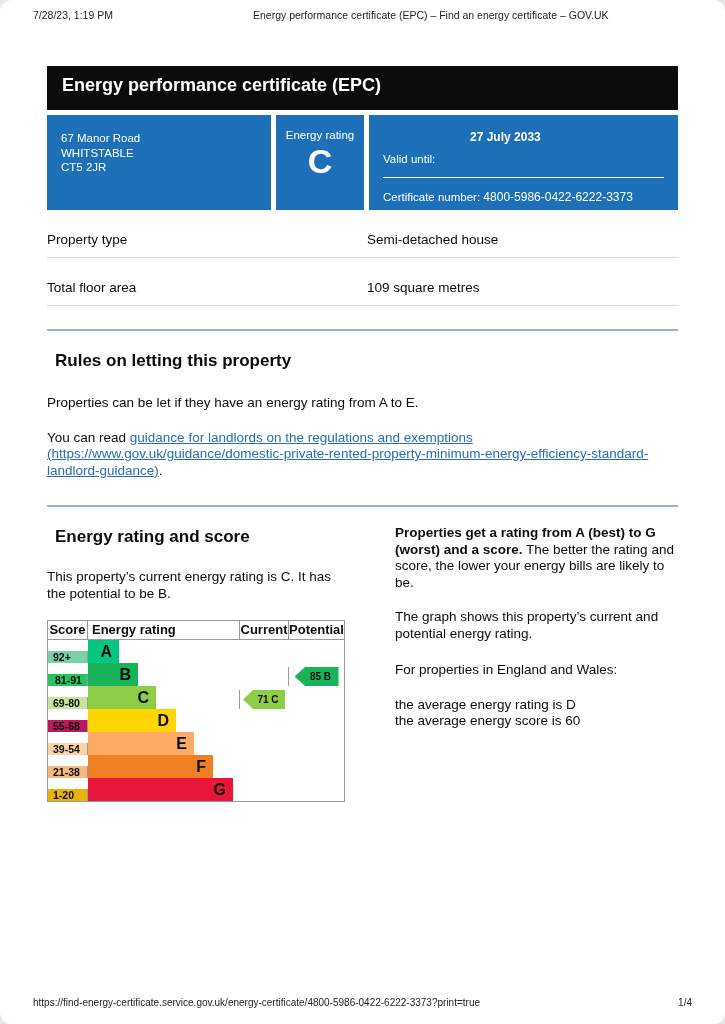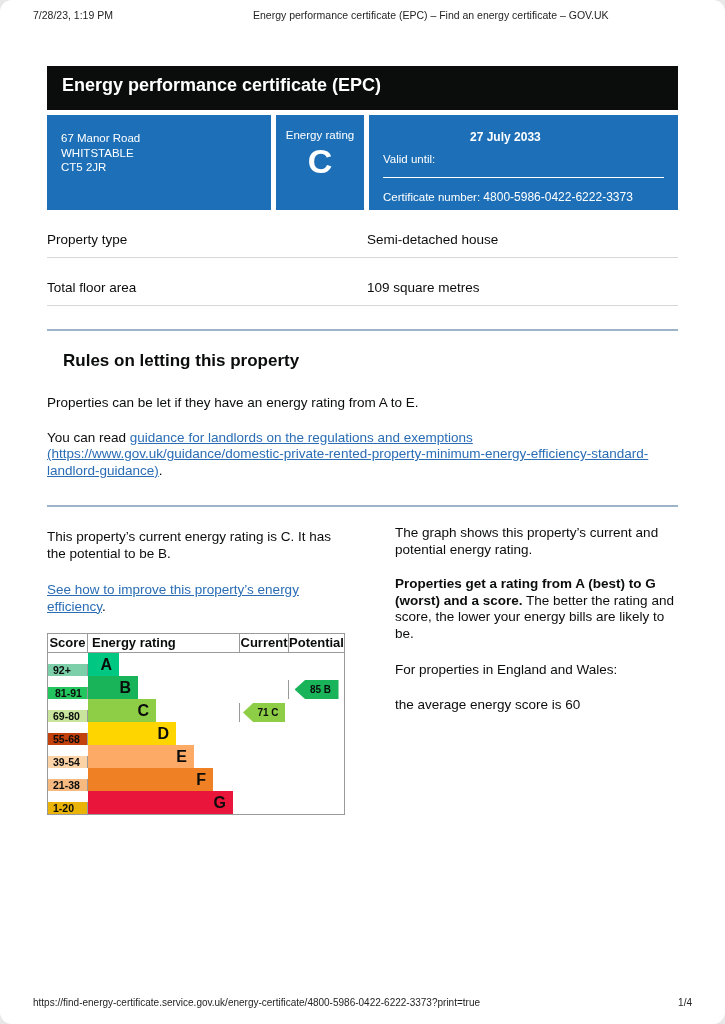--- a/index.html
+++ b/index.html
@@ -33,21 +33,21 @@
   .validity-divider { border:none; border-top:1px solid #ffffff; margin:12px 0 12px 0; }
   .cert-value { font-weight:normal; font-size:12px; }
 
   .fact-row { display:flex; padding:22px 0 10px 0; border-bottom:1px solid var(--row-rule,#d8d8d8); }
   .fact-label { width:320px; font-size:13.5px; }
   .fact-value { font-size:13.5px; }
 
   .section-rule { border:none; border-top:2px solid var(--section-rule,#9db3c8); margin:23px 0 0 0; }
   .section-rule.second { margin-top:26px; }
 
-  .section-heading { margin:20px 0 0 16px; font-size:17px; font-weight:bold; }
+  .section-heading { margin:20px 0 0 8px; font-size:17px; font-weight:bold; }
   .body-text { margin:24px 0 0 0; font-size:13.5px; line-height:16.5px; }
   .body-text.tight { margin-top:18px; }
   a { color:var(--link-blue,#1d70b8); text-decoration:underline; }
 
   .columns { display:flex; }
   .col-left { width:305px; }
   .col-left .section-heading { margin-top:20px; }
   .col-left .body-text { margin-top:22px; }
   .improve-link { display:inline-block; margin-top:20px; font-size:13.5px; line-height:16.5px; }
   .col-right { width:283px; margin-left:43px; font-size:13.5px; line-height:16.5px; }
@@ -130,22 +130,22 @@
     <p class="body-text">Properties can be let if they have an energy rating from A to E.</p>
     <p class="body-text tight">
       <span>You can read </span><a href="#">guidance for landlords on the regulations and exemptions</a>
       <a href="#">(https://www.gov.uk/guidance/domestic-private-rented-property-minimum-energy-efficiency-standard-landlord-guidance)</a><span>.</span>
     </p>
 
     <hr class="section-rule second">
 
     <div class="columns">
       <div class="col-left">
+        <h2 class="section-heading">Energy rating and score</h2>
         <p class="body-text">This property’s current energy rating is C. It has the potential to be B.</p>
-        <span class="improve-link"><a href="#">See how to improve this property’s energy efficiency</a><span>.</span></span>
 
         <div class="epc-chart">
           <div class="chart-header">
             <div class="h-score">Score</div>
             <div class="h-rating">Energy rating</div>
             <div class="h-current">Current</div>
             <div class="h-potential">Potential</div>
           </div>
           <div>
               <div class="chart-band-row">
@@ -170,21 +170,21 @@
                 <div class="cell-score" style="background: rgb(201, 228, 156);">69-80</div>
                 <div class="cell-rating">
                   <div class="band-bar" style="width: 68px; background: rgb(141, 206, 70);">C</div>
                 </div>
                 <div class="cell-current">
                   <div class="epc-arrow current" style="background: rgb(141, 206, 70);">71 C</div>
                 </div>
                 <div class="cell-potential"></div>
               </div>
               <div class="chart-band-row">
-                <div class="cell-score" style="background: #c2410c;">55-68</div>
+                <div class="cell-score" style="background: #be185d;">55-68</div>
                 <div class="cell-rating">
                   <div class="band-bar" style="width: 88px; background: rgb(255, 213, 0);">D</div>
                 </div>
                 <div class="cell-current"></div>
                 <div class="cell-potential"></div>
               </div>
               <div class="chart-band-row">
                 <div class="cell-score" style="background: rgb(252, 211, 166);">39-54</div>
                 <div class="cell-rating">
                   <div class="band-bar" style="width: 106px; background: rgb(252, 170, 101);">E</div>
@@ -206,24 +206,25 @@
                   <div class="band-bar" style="width: 145px; background: rgb(233, 21, 59);">G</div>
                 </div>
                 <div class="cell-current"></div>
                 <div class="cell-potential"></div>
               </div>
             </div>
         </div>
       </div>
 
       <div class="col-right">
+        <p><b>Properties get a rating from A (best) to G (worst) and a score.</b><span> The better the rating and score, the lower your energy bills are likely to be.</span></p>
         <p>The graph shows this property’s current and potential energy rating.</p>
-        <p><b>Properties get a rating from A (best) to G (worst) and a score.</b><span> The better the rating and score, the lower your energy bills are likely to be.</span></p>
         <p class="gap">For properties in England and Wales:</p>
         <div class="avg-block">
+          <p class="avg-line">the average energy rating is D</p>
           <p class="avg-line">the average energy score is 60</p>
         </div>
       </div>
     </div>
 
   </div>
 
   <div class="print-footer-url">https://find-energy-certificate.service.gov.uk/energy-certificate/4800-5986-0422-6222-3373?print=true</div>
   <div class="print-footer-page">1/4</div>
 </div>

